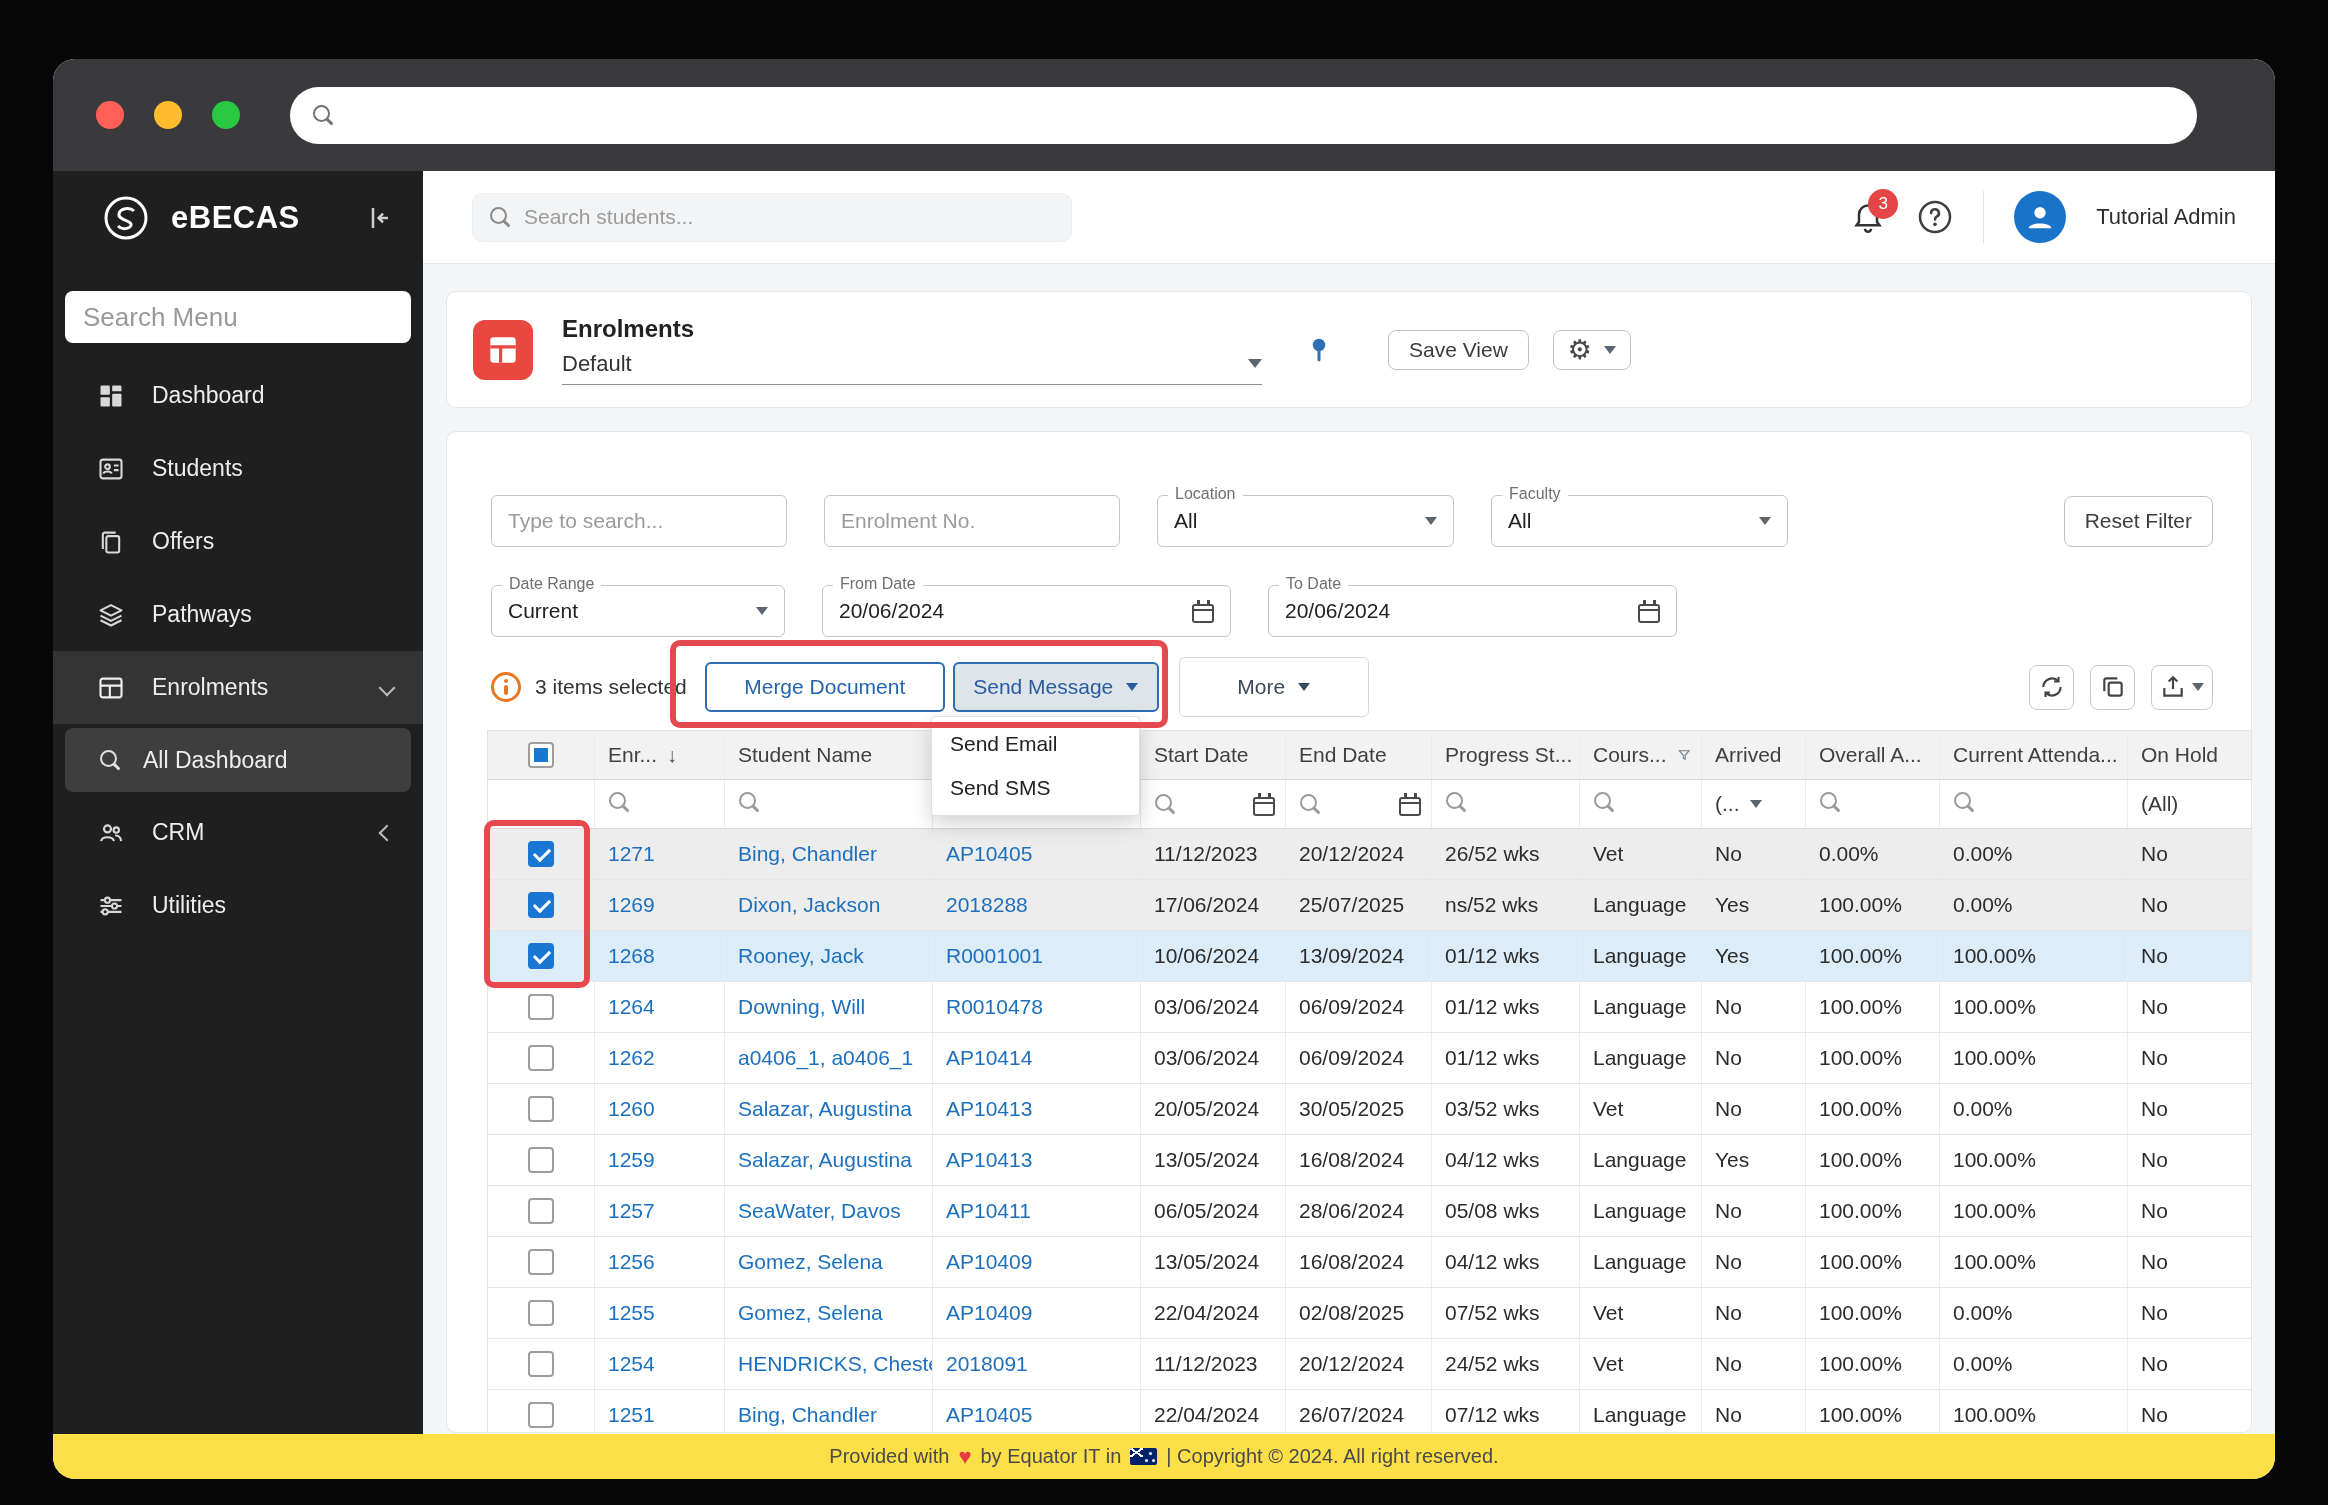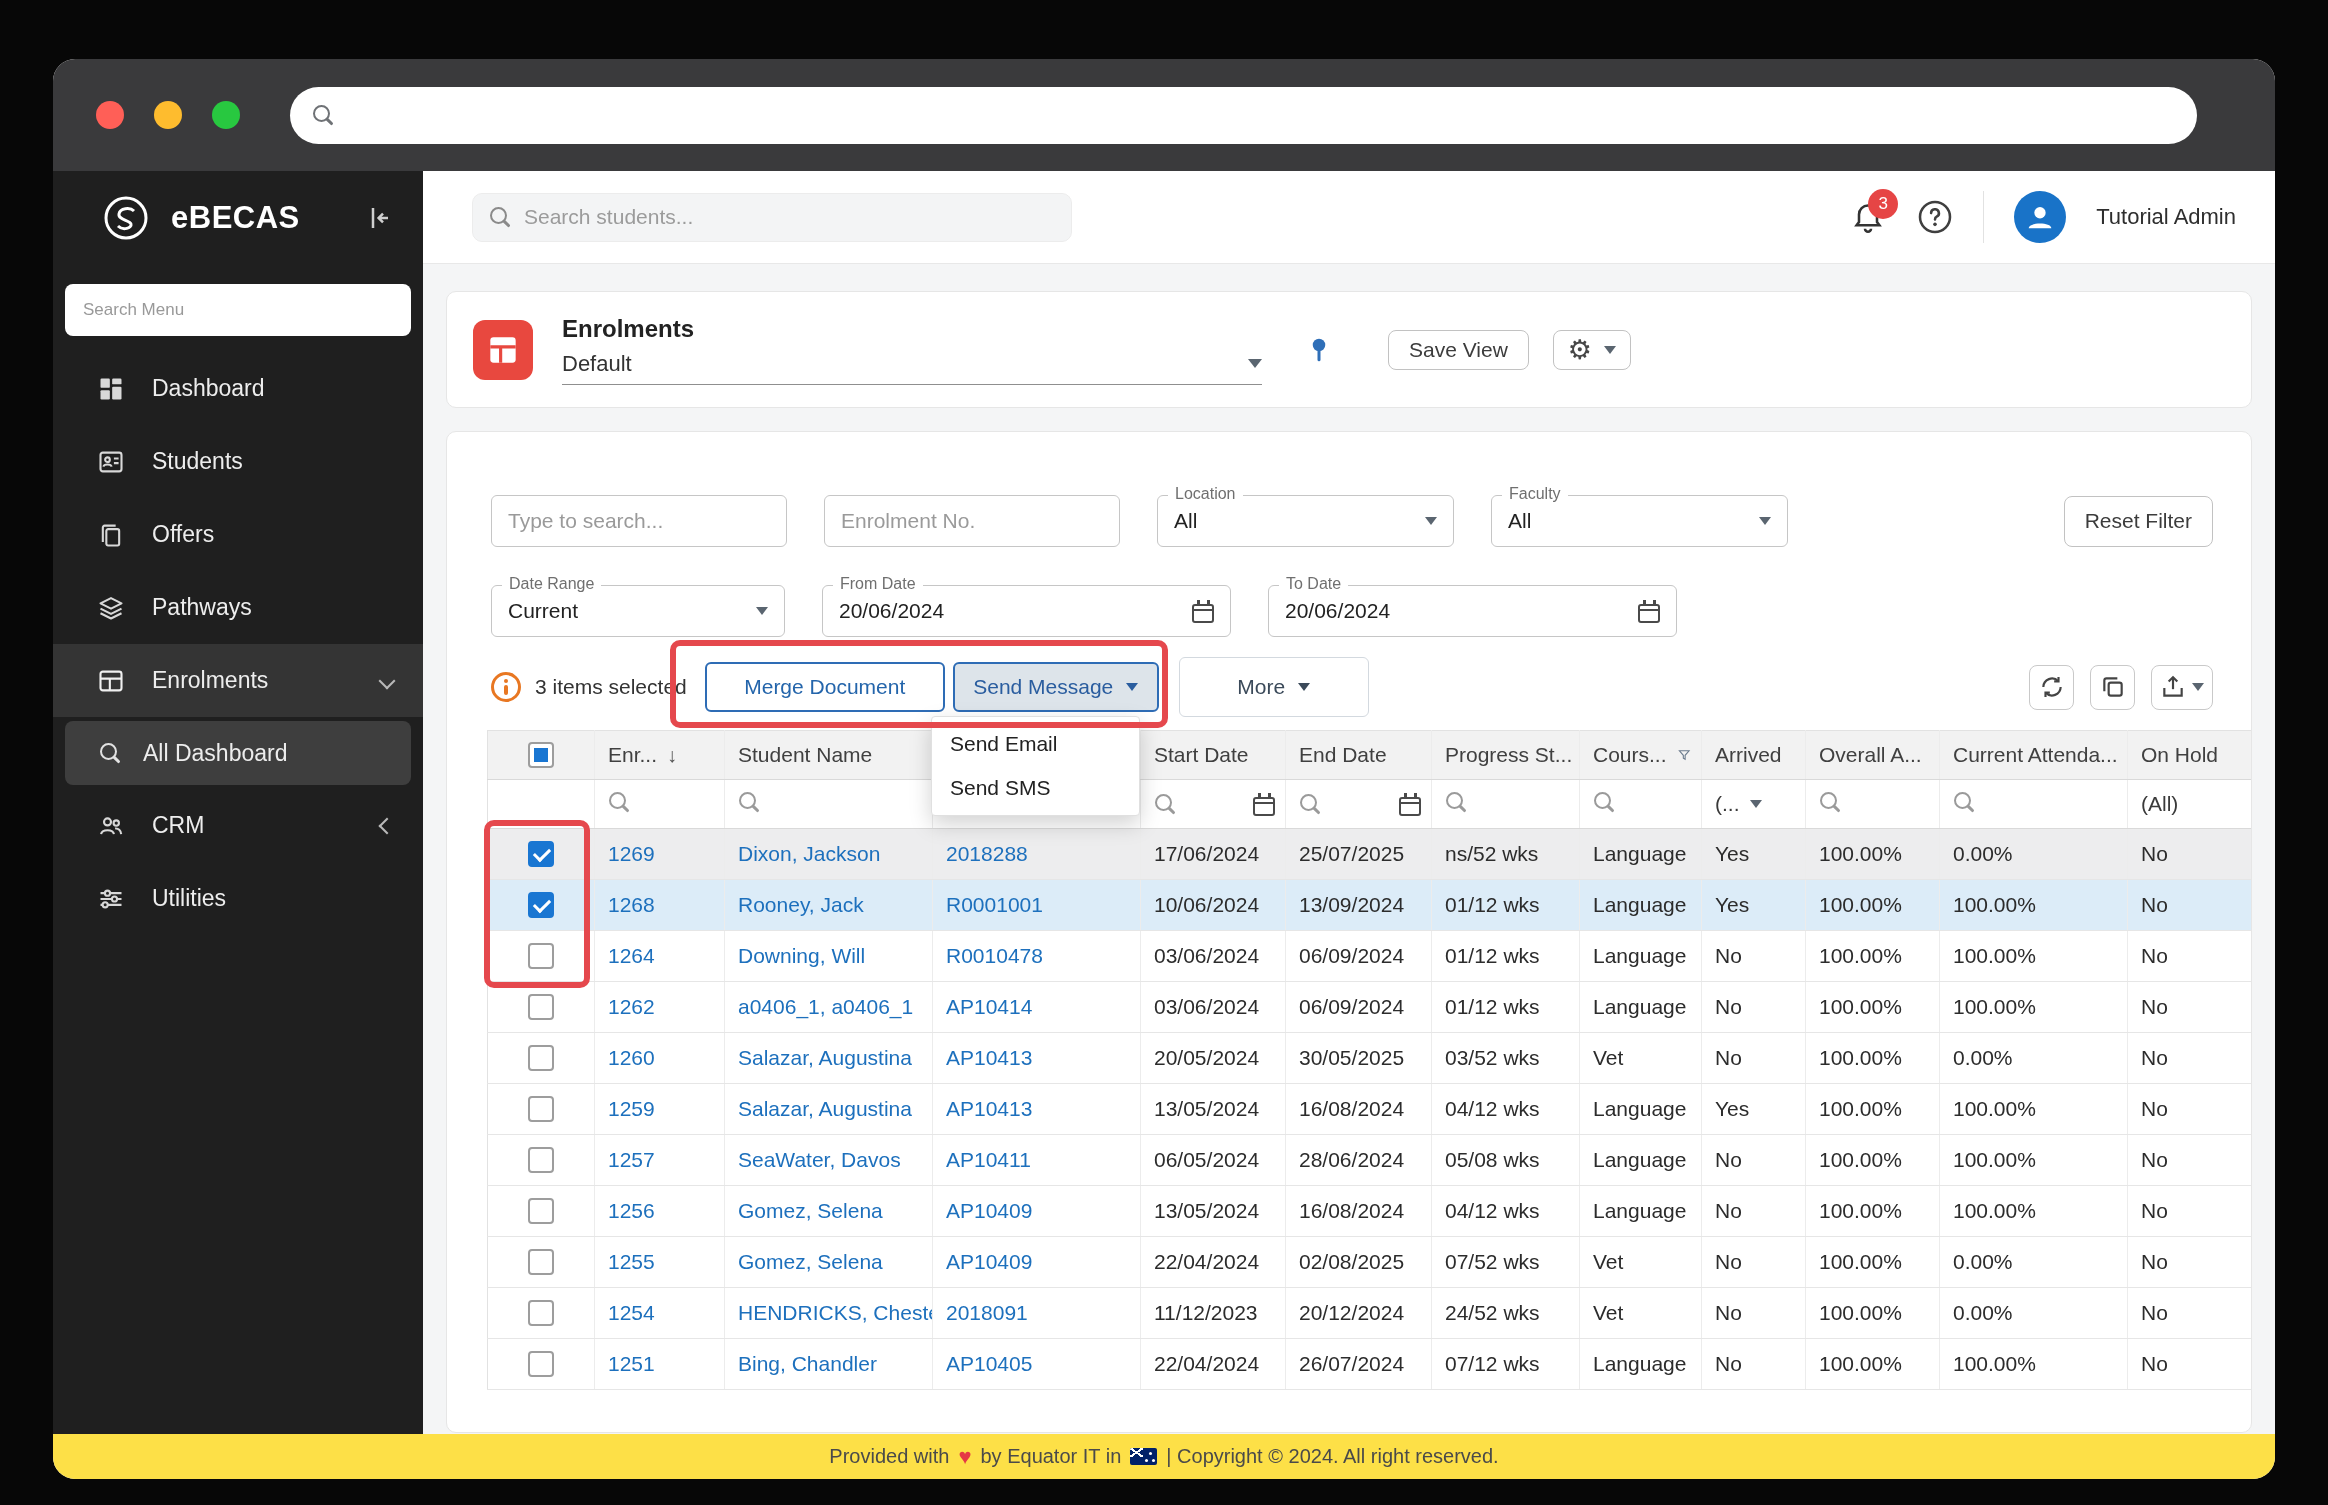--- a/index.html
+++ b/index.html
@@ -38,21 +38,21 @@
   .flag::after{content:"";position:absolute;right:5px;top:4px;width:3px;height:3px;background:#fff;border-radius:50%;box-shadow:-4px 7px 0 #fff,3px 7px 0 #fff}
   .heart{color:#e53945;font-size:22px;line-height:1}
   .gearchar{font-family:"DejaVu Sans",sans-serif;font-size:27px;color:#474747;line-height:1}
 
   
   .app{flex:1;display:flex;min-height:0}
   .sidebar{flex:none;width:370px;background:#1f1f1f;color:#ededed;display:flex;flex-direction:column}
   .side-head{flex:none;height:93px;display:flex;align-items:center;padding:0 30px 0 49px;gap:21px}
   .brand{font-size:31px;font-weight:700;letter-spacing:.5px;color:#fff}
   .collapse-btn{margin-left:auto;background:none;border:none;cursor:pointer;display:flex}
-  .side-search{margin:20px 12px 0;height:52px;border-radius:8px;border:none;background:#fff;padding:0 18px;font-size:17px;color:#333}
+  .side-search{margin:27px 12px 0;height:52px;border-radius:8px;border:none;background:#fff;padding:0 18px;font-size:26px;color:#333}
   .side-search::placeholder{color:#999}
   .nav{margin-top:16px;display:flex;flex-direction:column}
   .nav-item{height:73px;display:flex;align-items:center;padding:0 30px 0 44px;gap:27px;font-size:23px;color:#ededed;cursor:pointer}
   .nav-item .nicon{width:28px;height:28px;flex:none;display:flex;align-items:center;justify-content:center}
   .nav-item.open-parent{background:#343434}
   .nav-pill{height:64px;margin:4px 12px;border-radius:8px;background:#3e3e3e;display:flex;align-items:center;padding:0 24px 0 34px;gap:22px;font-size:23px;cursor:pointer}
   .nav-pill .mag{color:#e2e2e2}
   .spacer-auto{margin-left:auto}
 
   .main{flex:1;display:flex;flex-direction:column;min-width:0}
@@ -457,20 +457,34 @@
                   <th><span class="mag"></span></th>
                   <th><span class="mag"></span></th>
                   <th>
                       <span class="ddval">
                         <span>(All)</span>
                       </span>
                     </th>
                 </tr>
               </thead>
               <tbody id="rows">
+  <tr class="sel">
+    <td class="c-cb"><span class="cb on"></span></td>
+    <td><a class="link">1271</a></td>
+    <td><a class="link">Bing, Chandler</a></td>
+    <td><a class="link">AP10405</a></td>
+    <td>11/12/2023</td>
+    <td>20/12/2024</td>
+    <td>26/52 wks</td>
+    <td>Vet</td>
+    <td>No</td>
+    <td>0.00%</td>
+    <td>0.00%</td>
+    <td>No</td>
+  </tr>
 
   <tr class="sel">
     <td class="c-cb"><span class="cb on"></span></td>
     <td><a class="link">1269</a></td>
     <td><a class="link">Dixon, Jackson</a></td>
     <td><a class="link">2018288</a></td>
     <td>17/06/2024</td>
     <td>25/07/2025</td>
     <td>ns/52 wks</td>
     <td>Language</td>

